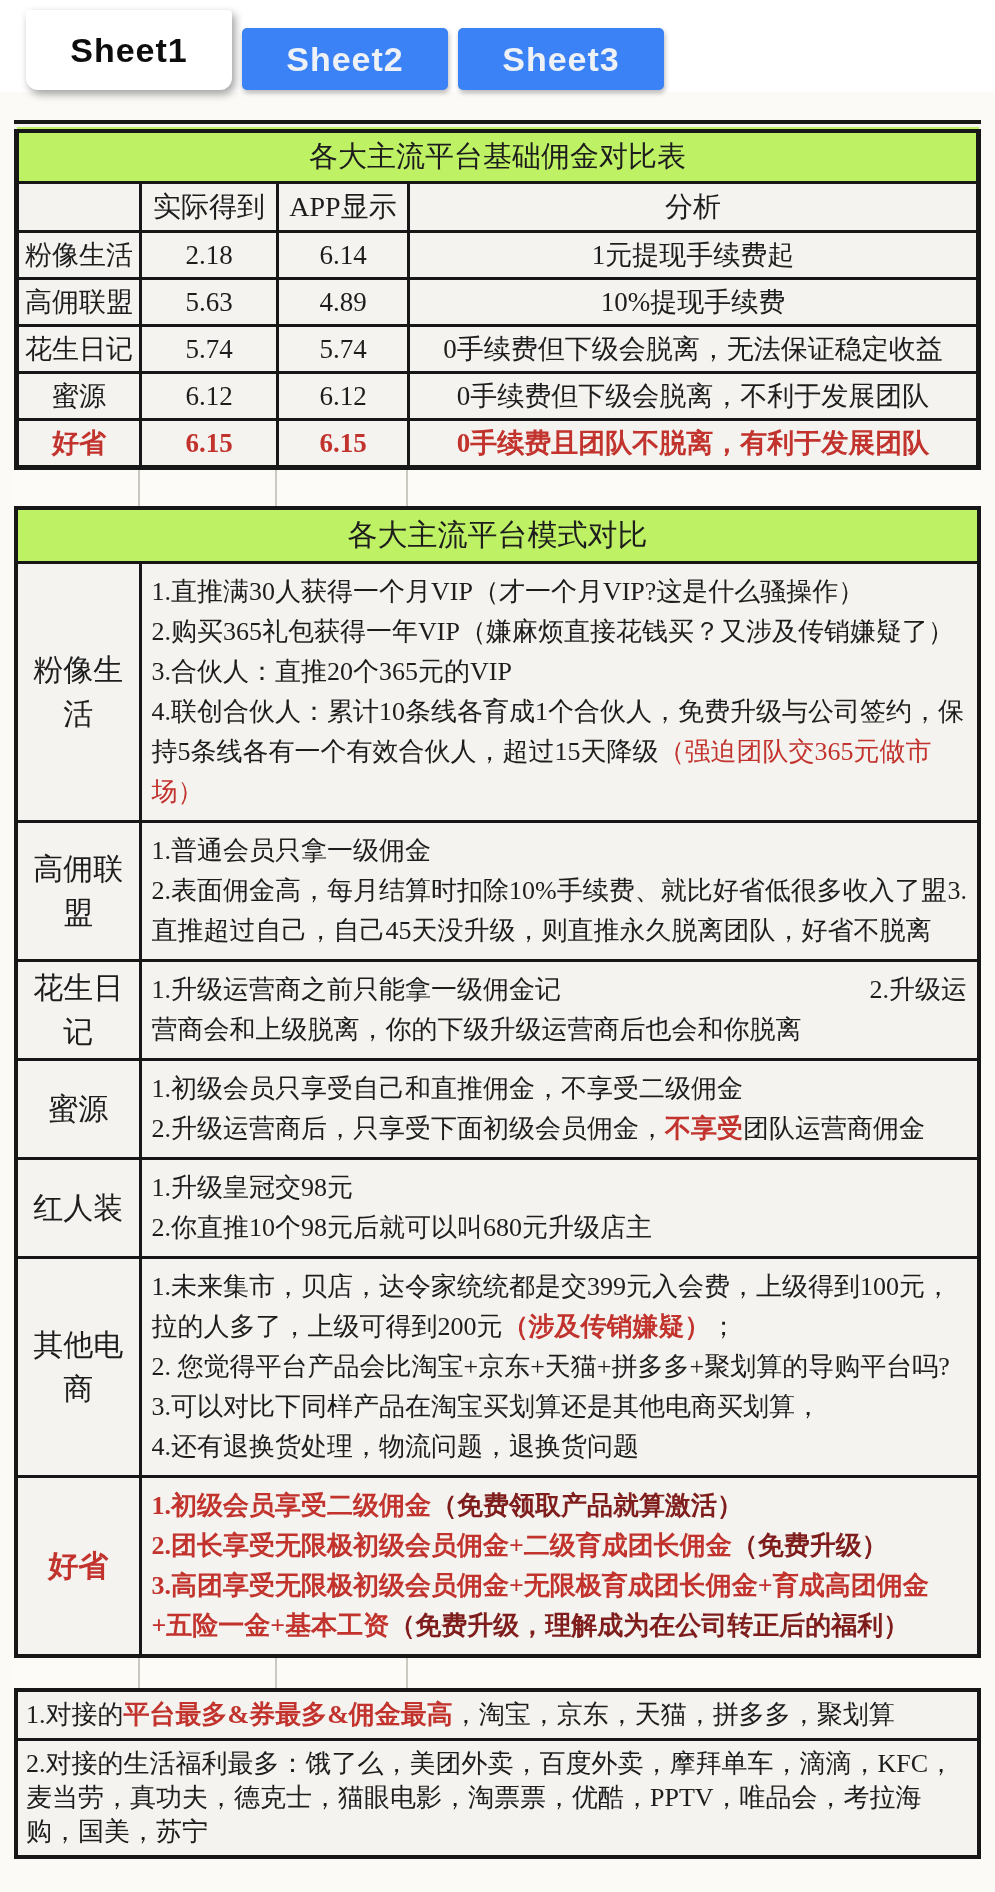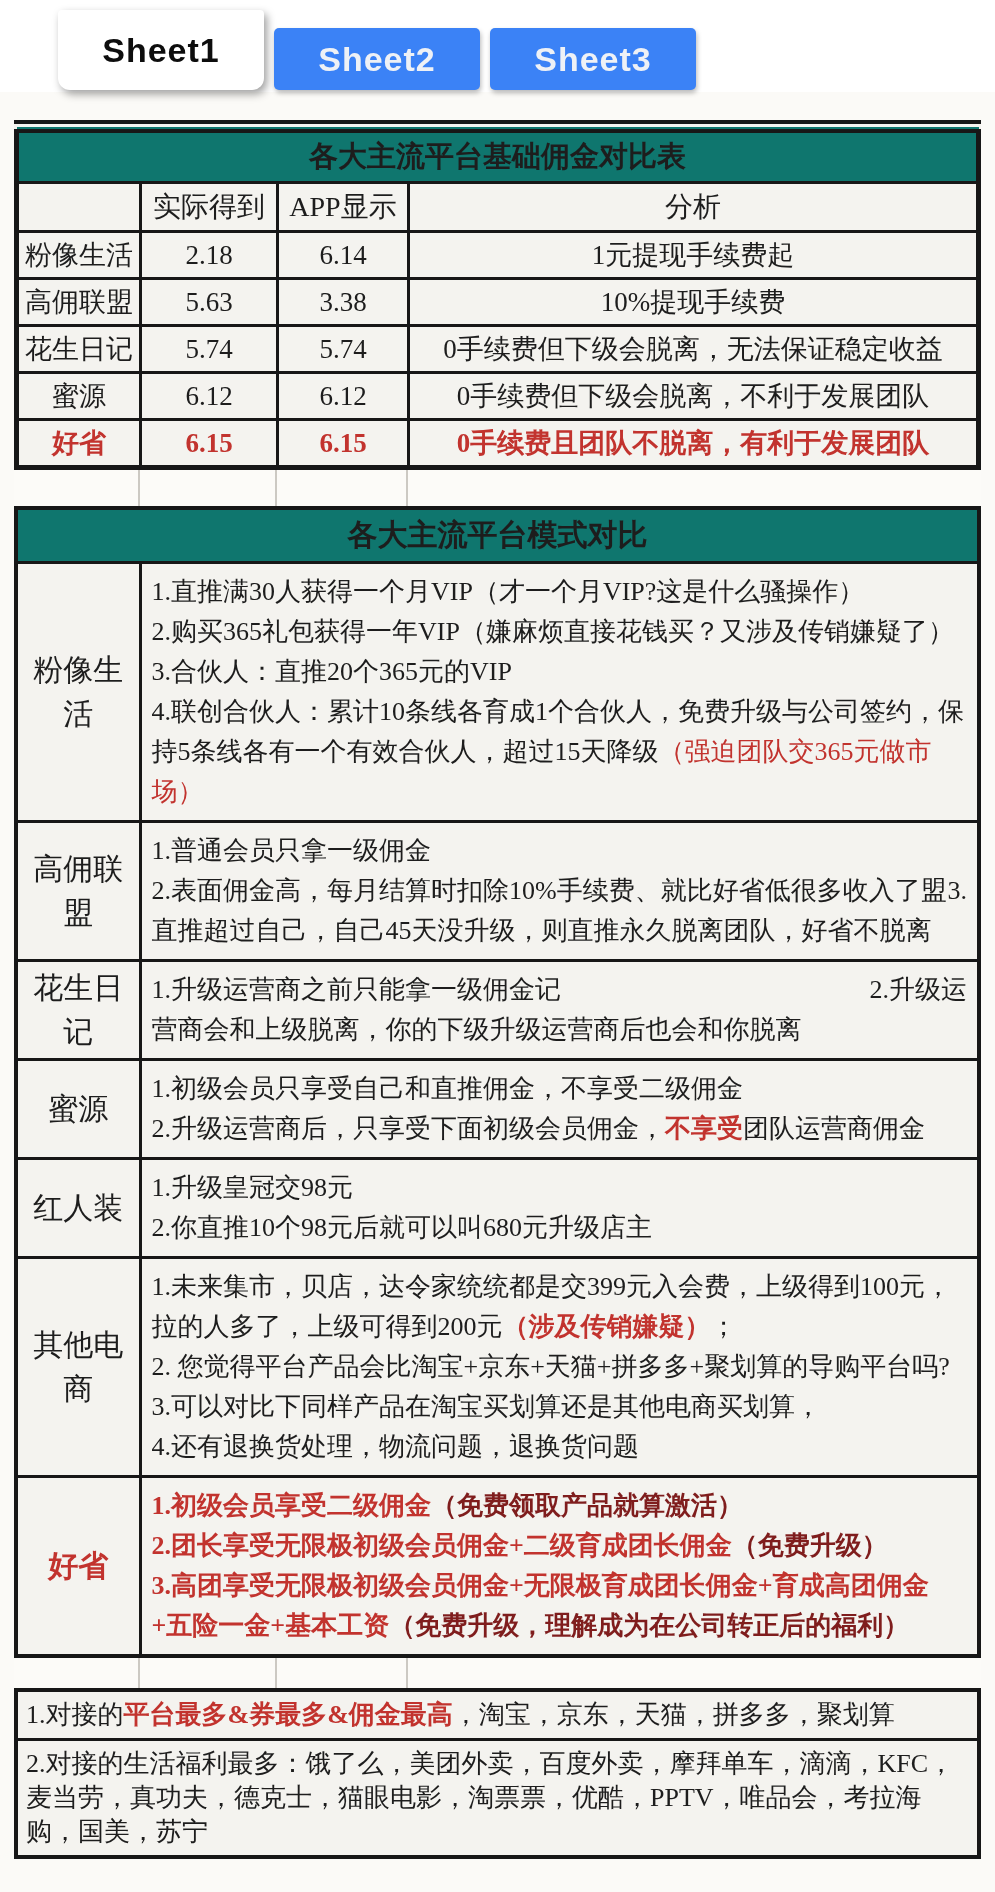--- a/index.html
+++ b/index.html
@@ -19,29 +19,28 @@
     background:#3b82f6;color:#eef1f6;font-weight:bold;font-size:34px;
     width:206px;height:62px;margin-bottom:2px;
     display:flex;align-items:center;justify-content:center;
     border-radius:5px;box-shadow:1px 3px 5px rgba(0,0,0,.28);
     cursor:pointer;letter-spacing:1px;
   }
   .tab.active{
     background:#ffffff;color:#0d0d0d;height:80px;
     border-radius:4px 4px 12px 12px;
     box-shadow:3px 4px 9px rgba(0,0,0,.38);
-    margin-left:32px;
   }
   
   .sheet{padding:28px 14px 0;}
   table{border-collapse:collapse;width:967px;background:#f4f3ef;table-layout:fixed;}
   td{border:3px solid #171717;box-sizing:border-box;}
   td.title{
-    text-align:center;font-weight:bold;font-size:30px;
-    padding:5px 4px;background:#0f766e;
+    text-align:center;font-weight:normal;font-size:30px;
+    padding:5px 4px;background:#bef264;
   }
   
   .t1{border:5px solid #171717;border-top:13px double #171717;}
   .t1 td{text-align:center;font-size:27px;padding:4px 6px;}
   .t1 td.title{font-size:29px;}
   .t1 tr.hdr td{font-size:28px;}
   .t1 tr.hl td{color:#c2332e;font-weight:bold;}
   
   .strip{position:relative;width:967px;height:36px;background:#fcfbf8;}
   .strip.s2{height:30px;}
@@ -93,21 +92,21 @@
           </tr>
       <tr>
             <td>粉像生活</td>
             <td>2.18</td>
             <td>6.14</td>
             <td>1元提现手续费起</td>
           </tr>
           <tr>
             <td>高佣联盟</td>
             <td>5.63</td>
-            <td>3.38</td>
+            <td>4.89</td>
             <td>10%提现手续费</td>
           </tr>
           <tr>
             <td>花生日记</td>
             <td>5.74</td>
             <td>5.74</td>
             <td>0手续费但下级会脱离，无法保证稳定收益</td>
           </tr>
           <tr>
             <td>蜜源</td>

